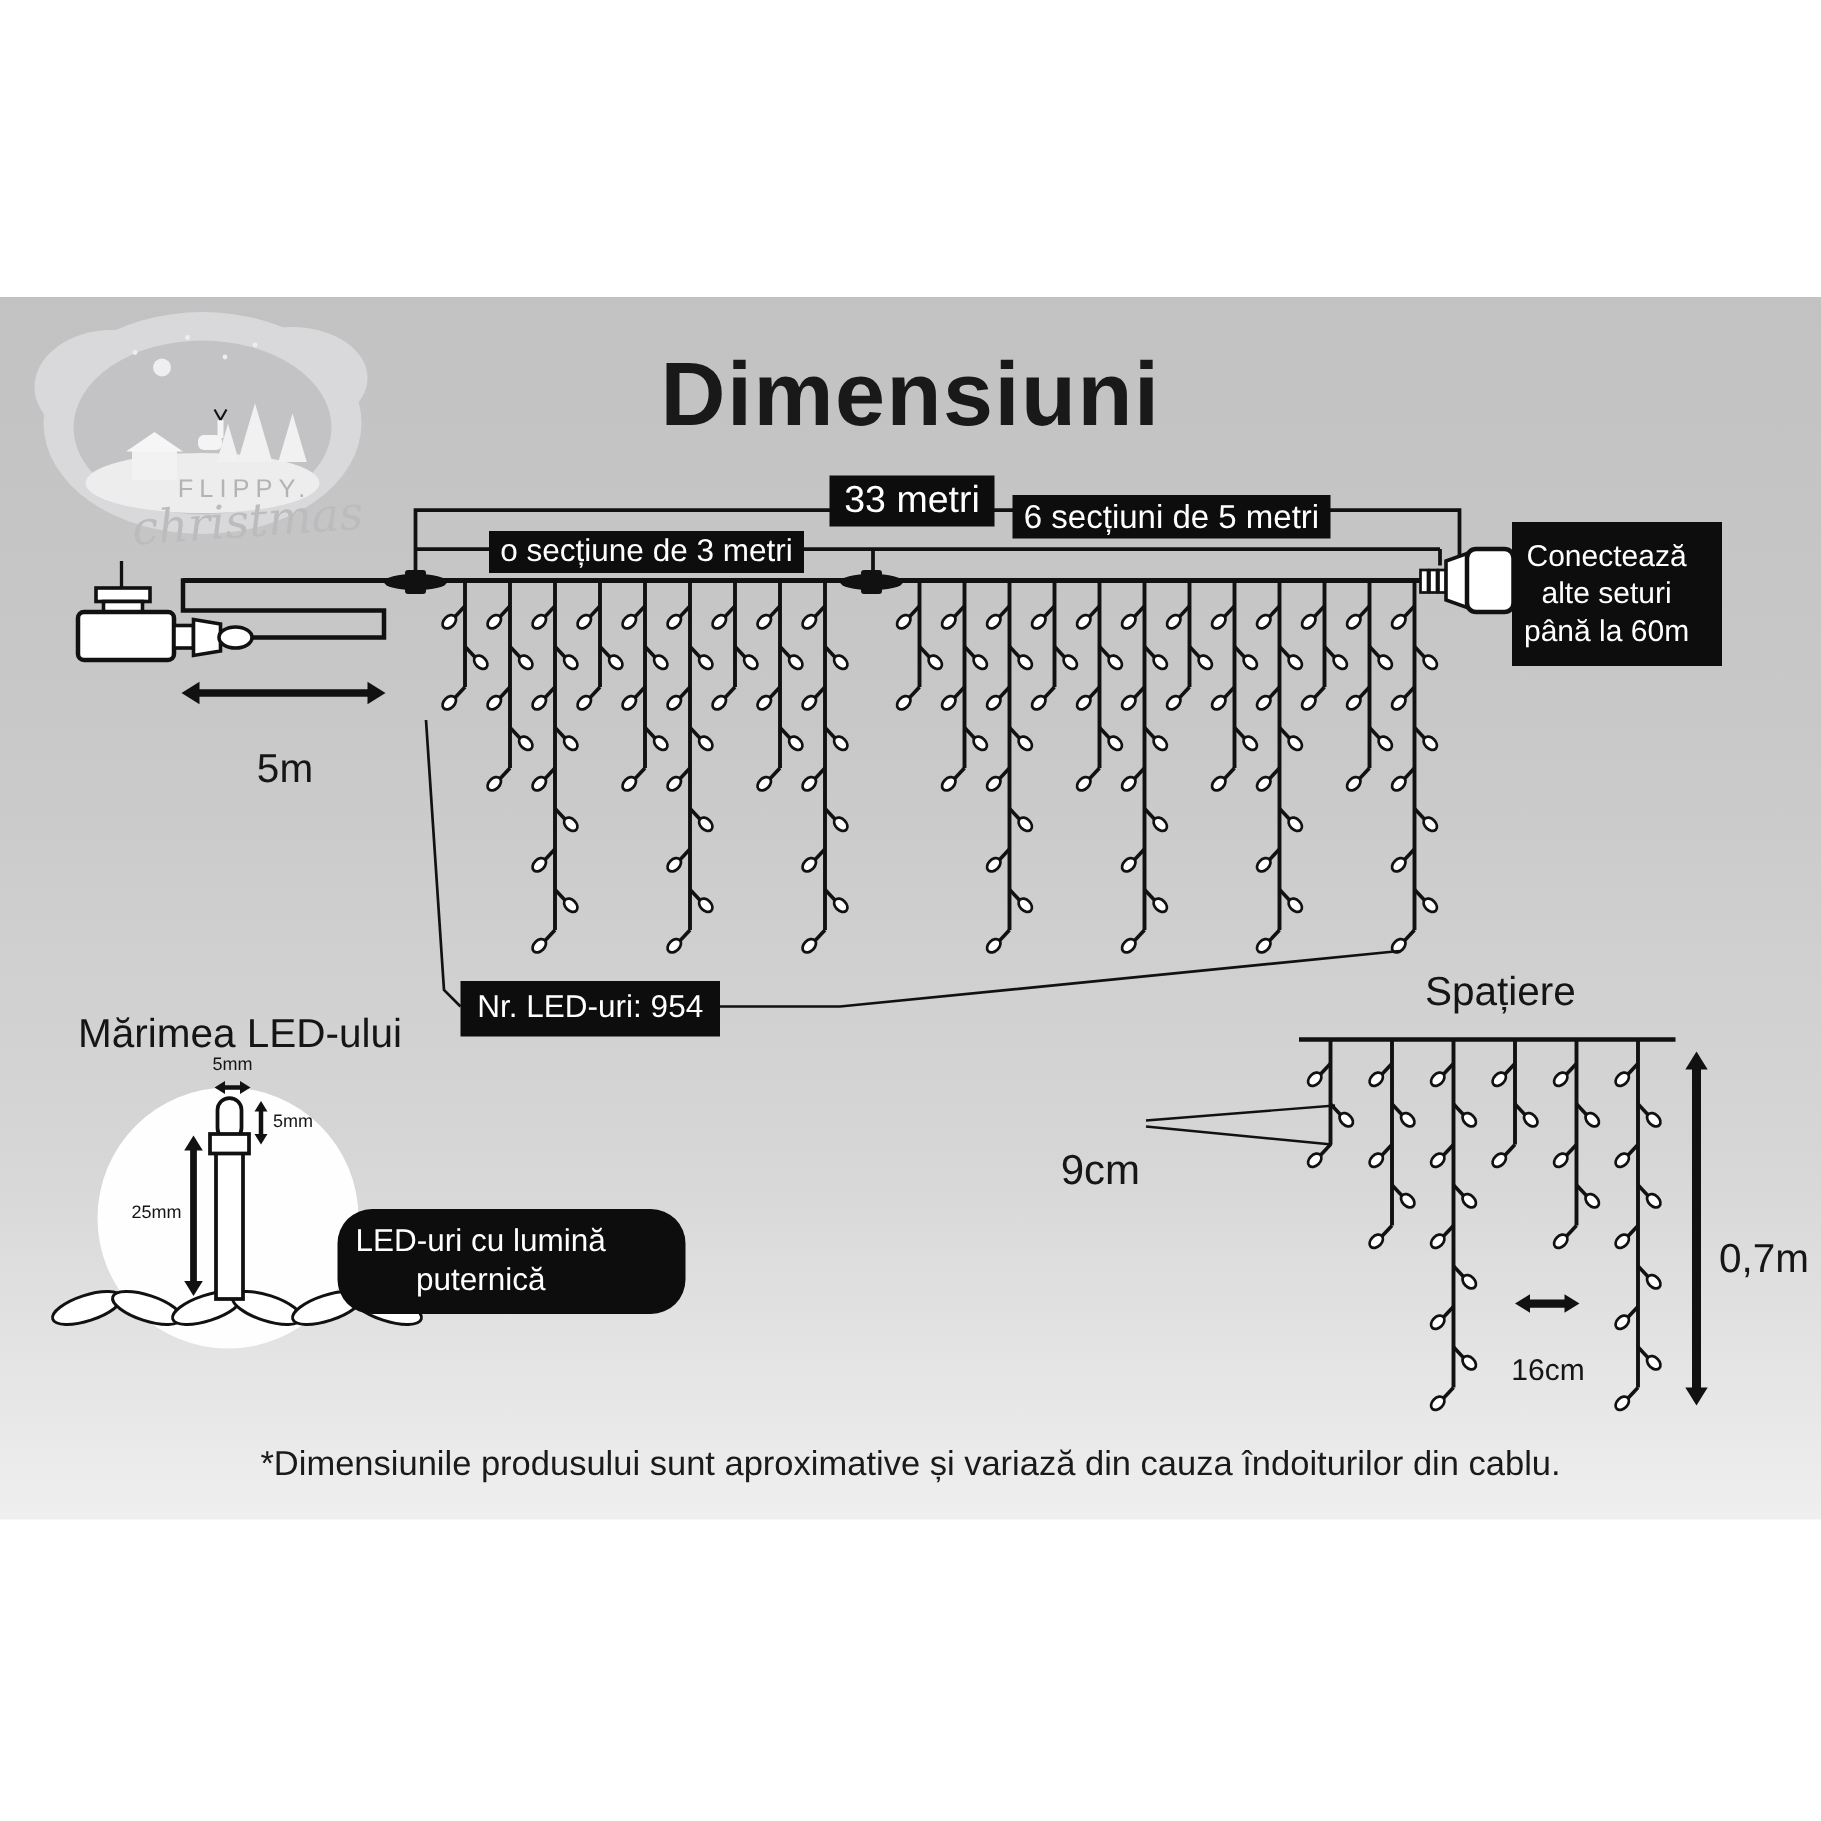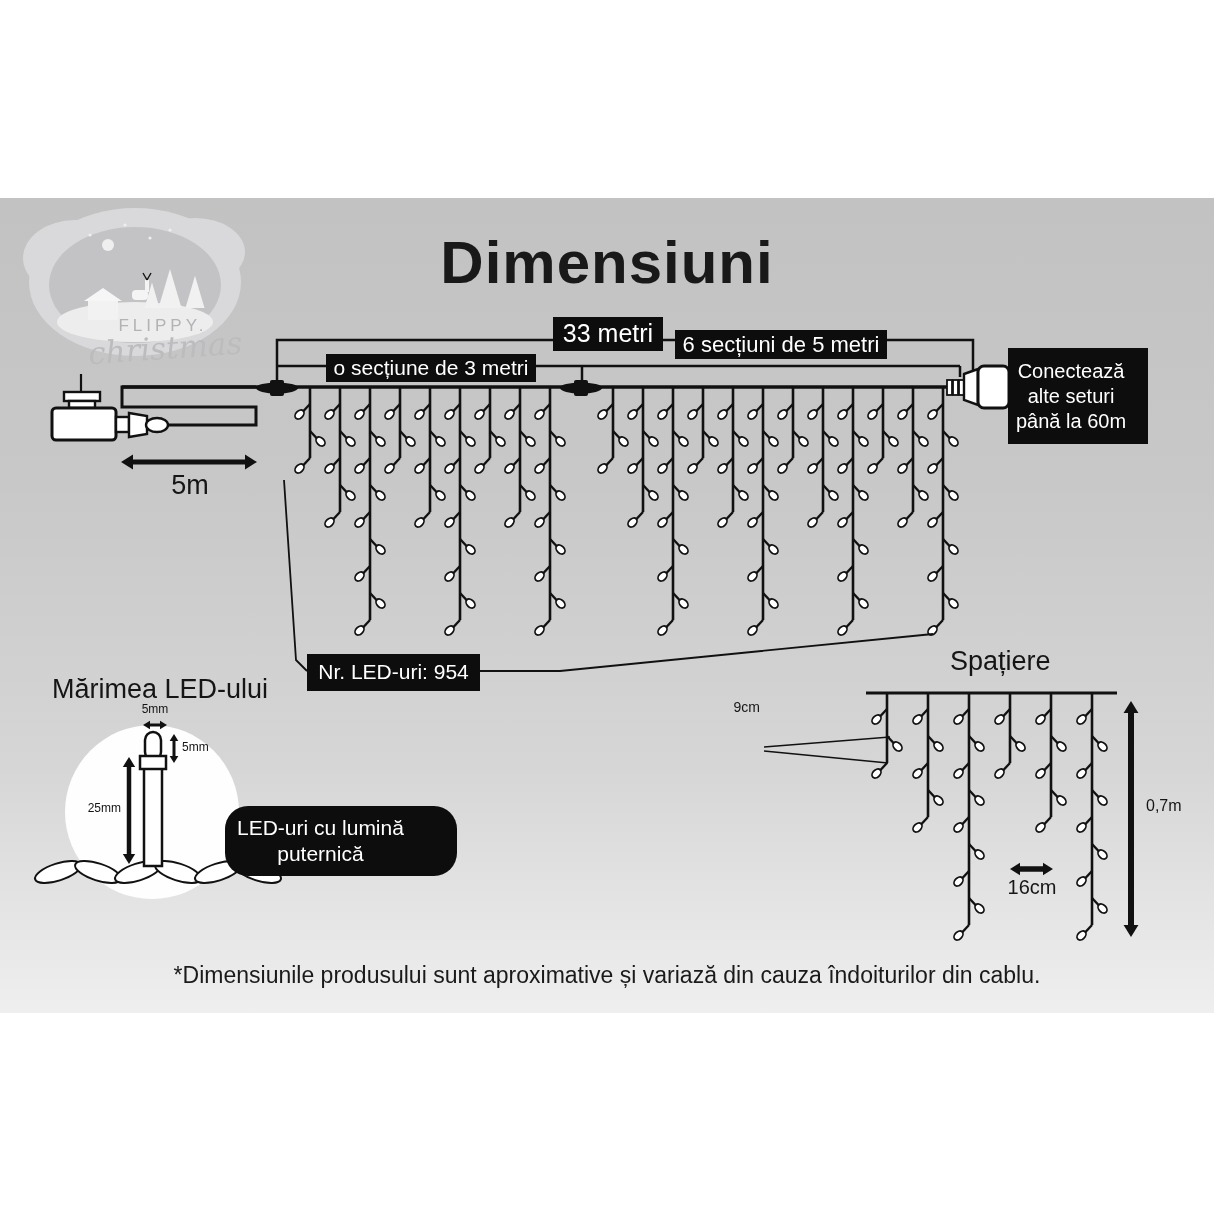--- a/index.html
+++ b/index.html
@@ -6,21 +6,21 @@
   #canvas{position:relative;width:1214px;height:1214px;background:#ffffff;overflow:hidden;
           font-family:"Liberation Sans", sans-serif;color:#161616;}
   #band{position:absolute;left:0;top:198px;width:1214px;height:815px;
         background:linear-gradient(180deg,#c2c2c2 0%,#c8c8c8 35%,#d6d6d6 70%,#efefef 100%);}
   #diagram{position:absolute;left:0;top:0;width:1214px;height:1214px;}
   .abs{position:absolute;}
   .title{width:1214px;text-align:center;font-size:60px;font-weight:700;letter-spacing:1px;color:#191919;}
   .blackbox{background:#0d0d0d;color:#fff;display:flex;align-items:center;justify-content:center;
             text-align:right;line-height:1.25;}
   .blackbox.left{justify-content:flex-start;text-align:center;}
-  .plain{color:#161616;}
+  .plain{color:#161616;margin-top:27px;}
   .heading{font-size:27px;color:#151515;}
   .dim{font-size:12px;color:#151515;}
   .footnote{width:1214px;text-align:center;font-size:23px;color:#1a1a1a;}
 </style>
 </head>
 <body>
 
 <div id="canvas">
   <div id="band"></div>
 
@@ -462,22 +462,22 @@
   <div class="abs dim" style="left:182px;top:740px;">5mm</div>
   <div class="abs dim" style="left:55px;top:801px;width:66px;text-align:right;">25mm</div>
   <div class="abs blackbox left" style="left:225px;top:806px;width:208px;height:66px;padding:2px 12px;font-size:21px;border-radius:23px;">
     <div>
       <div>LED-uri cu lumină</div>
       <div>puternică</div>
     </div>
   </div>
 
   <div class="abs heading" style="left:950px;top:646px;">Spațiere</div>
-  <div class="abs plain" style="left:690px;top:699px;width:70px;text-align:right;font-size:14px;">9cm</div>
+  <div class="abs plain" style="left:690px;top:737px;width:70px;text-align:right;font-size:28px;">9cm</div>
   <div class="abs plain" style="left:1000px;top:876px;width:64px;text-align:center;font-size:20px;">16cm</div>
-  <div class="abs plain" style="left:1146px;top:797px;font-size:16px;">0,7m</div>
+  <div class="abs plain" style="left:1146px;top:797px;font-size:27px;">0,7m</div>
 
   <div class="abs footnote" style="top:962px;left:0;">*Dimensiunile produsului sunt aproximative și variază din cauza îndoiturilor din cablu.</div>
 
   <div class="abs" style="left:118px;top:316px;width:90px;text-align:center;font-size:17px;letter-spacing:4px;color:#b3b3b6;">FLIPPY.</div>
   <div class="abs" style="left:88px;top:330px;width:150px;text-align:center;font-size:31px;color:#bcbcbf;
        font-family:'DejaVu Serif',serif;font-style:italic;transform:rotate(-4deg);">christmas</div>
 </div>
 
 </body></html>

